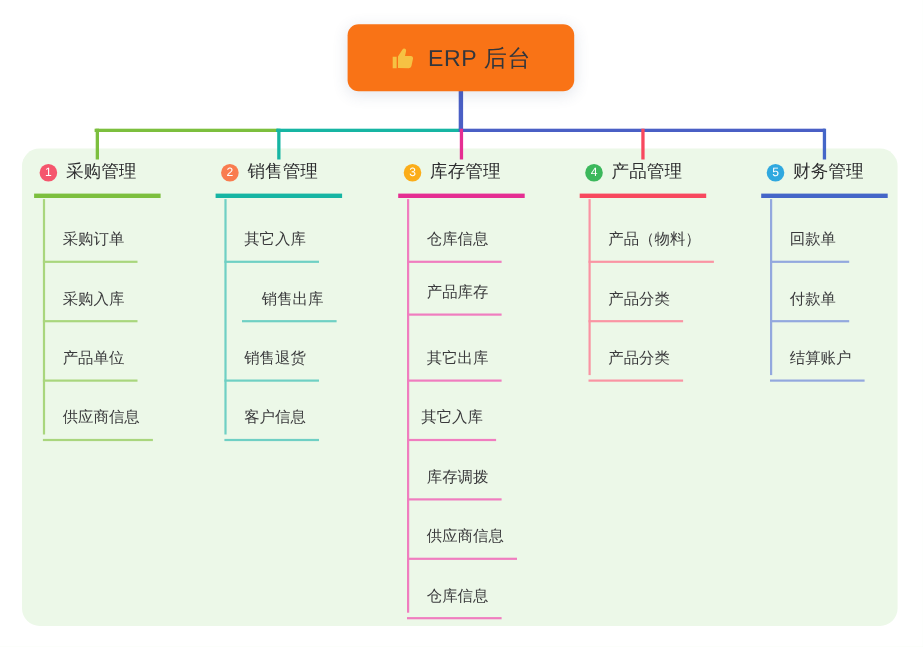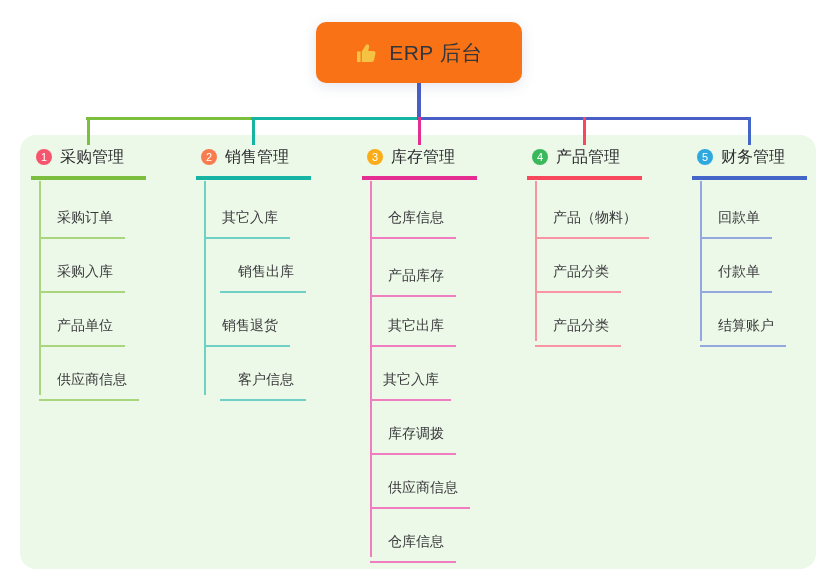--- a/index.html
+++ b/index.html
@@ -124,32 +124,32 @@
       <div class="line" style="left: 204px; top: 181px; width: 2px; height: 214px; background: rgb(111, 208, 196);"></div>
       <div class="child-node" style="left: 204px; top: 203px; border-bottom: 2px solid rgb(111, 208, 196);">
         <span class="child-label">其它入库</span>
       </div>
       <div class="child-node" style="left: 204px; top: 257px; border-bottom: 2px solid rgb(111, 208, 196); margin-left: 16px;">
         <span class="child-label">销售出库</span>
       </div>
       <div class="child-node" style="left: 204px; top: 311px; border-bottom: 2px solid rgb(111, 208, 196);">
         <span class="child-label">销售退货</span>
       </div>
-      <div class="child-node" style="left: 220px; top: 365px; border-bottom: 2px solid rgb(111, 208, 196);">
+      <div class="child-node" style="left: 204px; top: 365px; border-bottom: 2px solid rgb(111, 208, 196);">
         <span class="child-label">客户信息</span>
       </div>
       <div class="branch-header" style="left: 362px; border-bottom: 4px solid rgb(229, 46, 146);">
         <span class="badge" style="background: rgb(251, 173, 25);">3</span>
         <span class="branch-label">库存管理</span>
       </div>
       <div class="line" style="left: 370px; top: 181px; width: 2px; height: 376px; background: rgb(240, 125, 191);"></div>
       <div class="child-node" style="left: 370px; top: 203px; border-bottom: 2px solid rgb(240, 125, 191);">
         <span class="child-label">仓库信息</span>
       </div>
-      <div class="child-node" style="left: 370px; top: 261px; border-bottom: 2px solid rgb(240, 125, 191);">
+      <div class="child-node" style="left: 370px; top: 251px; border-bottom: 2px solid rgb(240, 125, 191);">
         <span class="child-label">产品库存</span>
       </div>
       <div class="child-node" style="left: 370px; top: 311px; border-bottom: 2px solid rgb(240, 125, 191);">
         <span class="child-label">其它出库</span>
       </div>
       <div class="child-node" style="left: 370px; top: 365px; border-bottom: 2px solid rgb(240, 125, 191); padding-left: 13px;">
         <span class="child-label">其它入库</span>
       </div>
       <div class="child-node" style="left: 370px; top: 419px; border-bottom: 2px solid rgb(240, 125, 191);">
         <span class="child-label">库存调拨</span>

